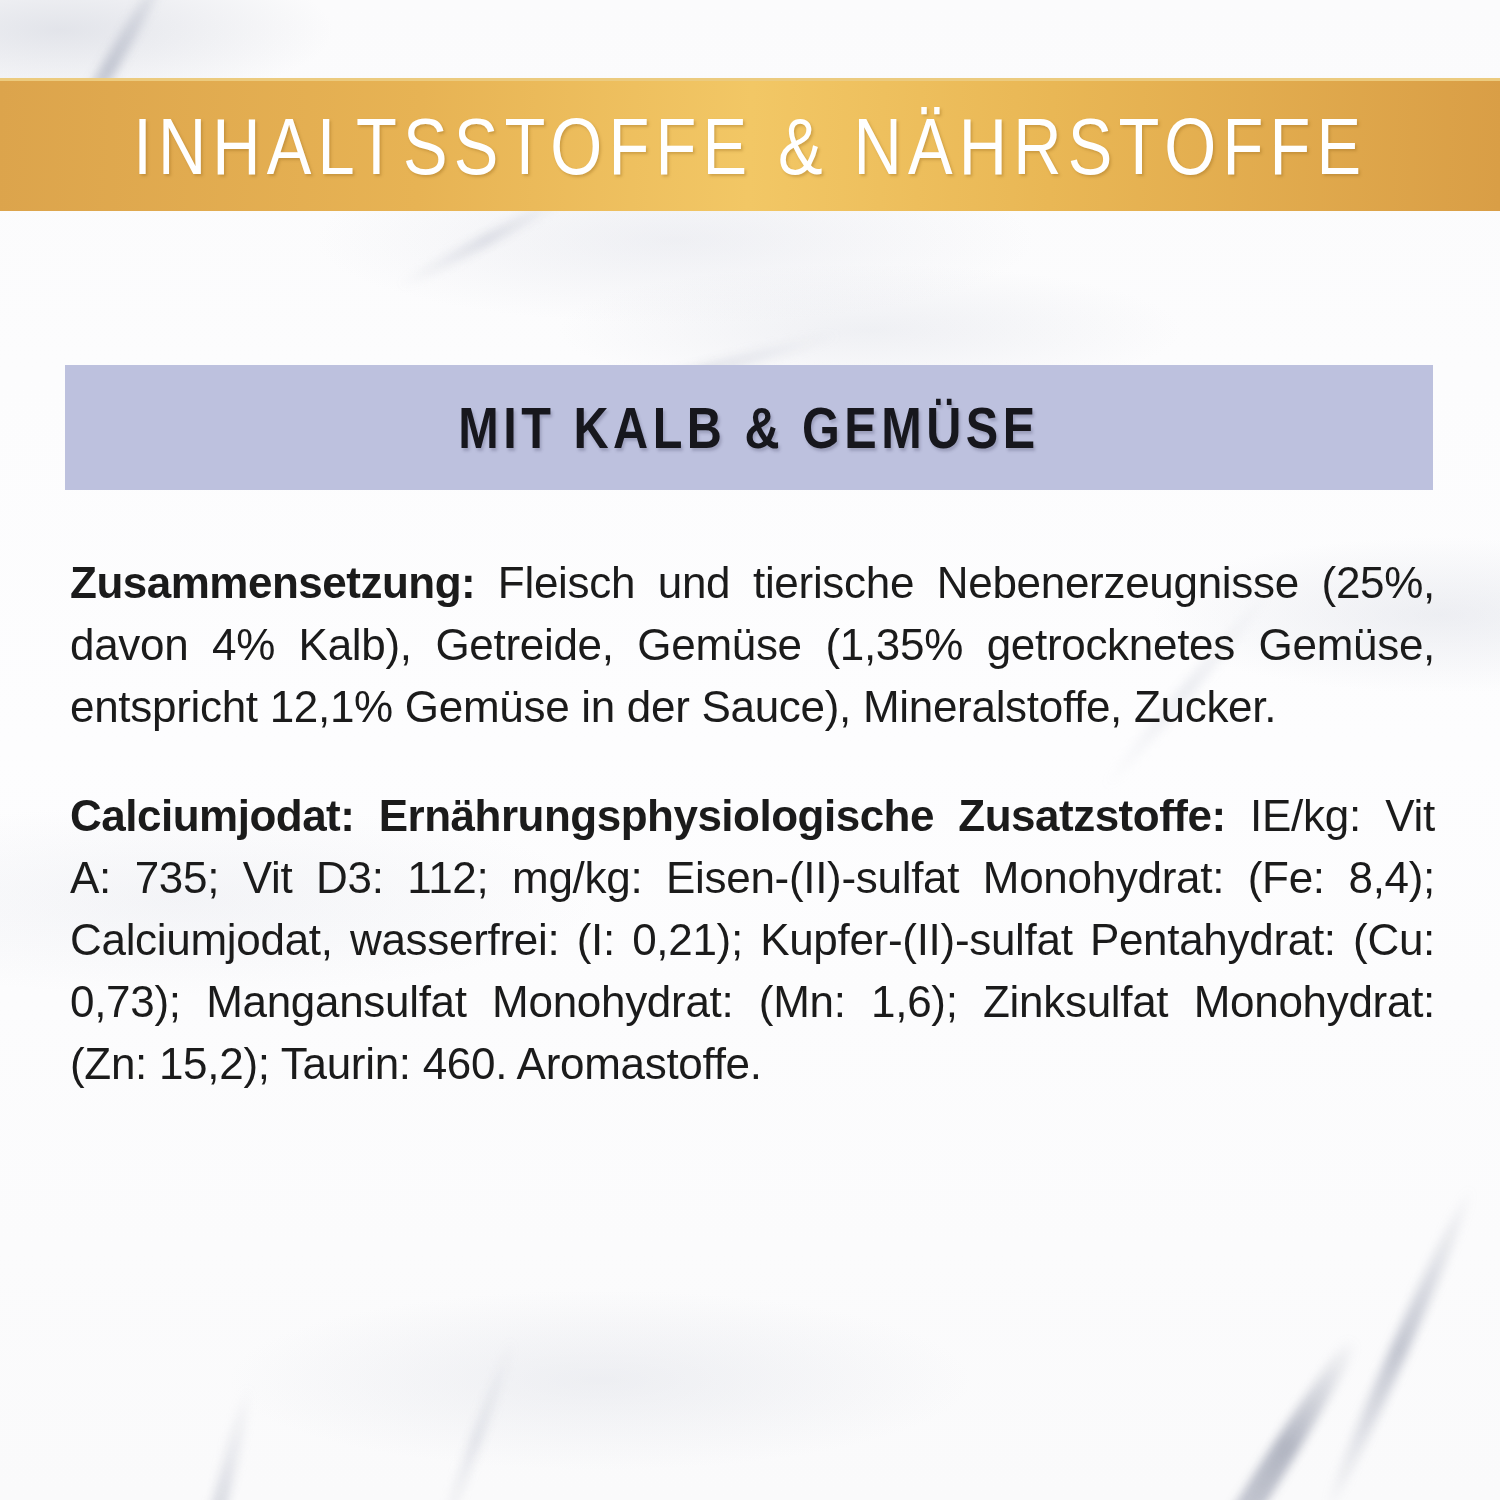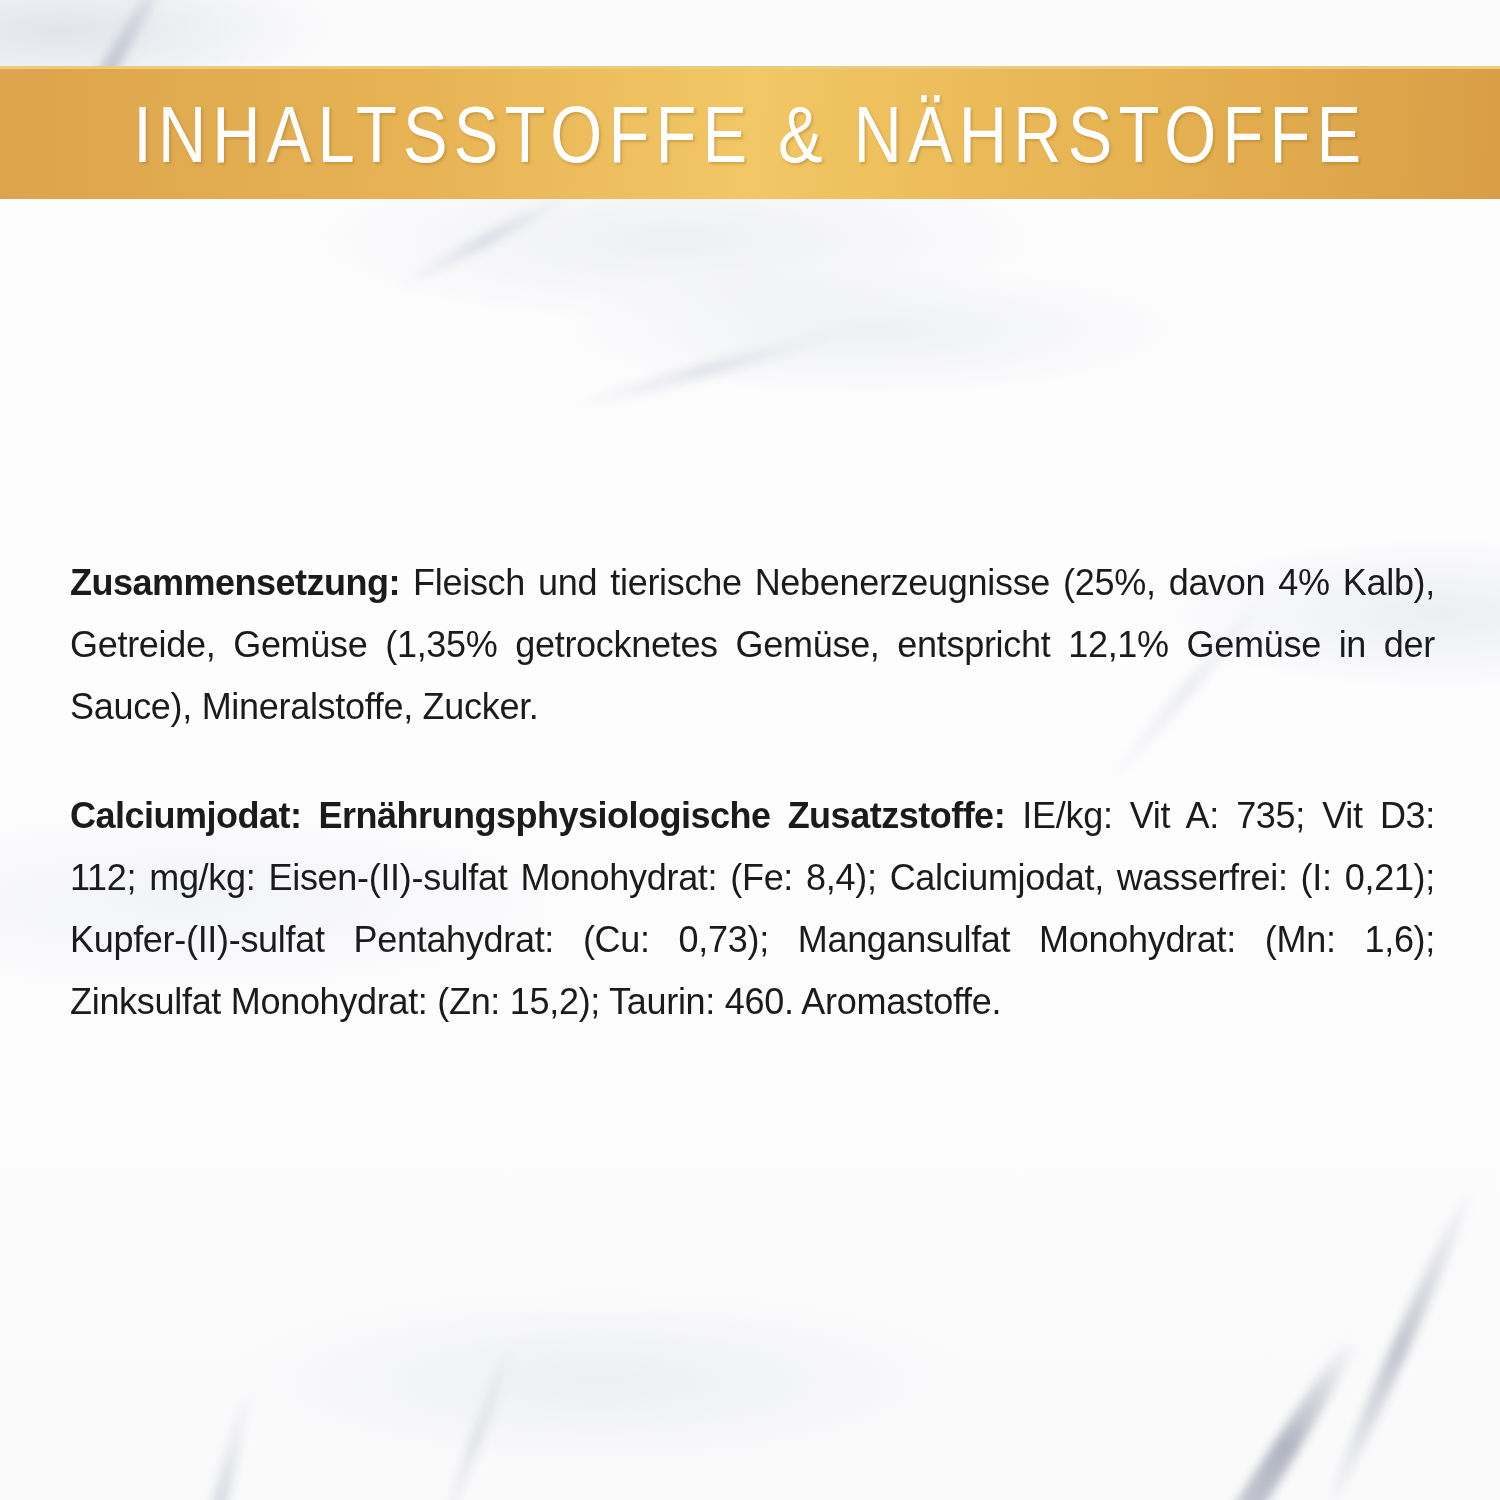--- a/index.html
+++ b/index.html
@@ -40,21 +40,21 @@
   .vein-4 { left: 1240px; top: 1290px; width: 26px; height: 420px; transform: rotate(32deg); background: linear-gradient(to bottom, transparent 5%, rgba(130,136,156,0.6), rgba(150,156,175,0.45), transparent 95%); }
   .vein-5 { left: 1390px; top: 1170px; width: 18px; height: 360px; transform: rotate(24deg); background: linear-gradient(to bottom, transparent, rgba(140,146,166,0.5), transparent); }
   .vein-6 { left: 210px; top: 1380px; width: 16px; height: 260px; transform: rotate(14deg);  background: linear-gradient(to bottom, transparent, rgba(168,173,190,0.40), transparent); }
   .vein-7 { left: 470px; top: 1330px; width: 12px; height: 220px; transform: rotate(20deg);  background: linear-gradient(to bottom, transparent, rgba(175,180,196,0.30), transparent); }
   .vein-8 { left: 1180px; top: 560px; width: 14px; height: 260px; transform: rotate(40deg);  background: linear-gradient(to bottom, transparent, rgba(185,190,204,0.25), transparent); }
 
   
   .banner-gold {
     position: absolute;
     left: 0;
-    top: 66px;
+    top: 78px;
     width: 100%;
     height: 133px;
     z-index: 1;
     background: linear-gradient(92deg,
       var(--gold-edge, #dca44c) 0%,
       #e7b354 28%,
       var(--gold-center, #f2c765) 50%,
       #e9b755 70%,
       #d99e46 100%);
     border-top: 3px solid #eccb7e;
@@ -97,21 +97,21 @@
   }
 
   
   .body-text {
     position: absolute;
     left: 70px;
     top: 552px;
     width: 1365px;
     z-index: 1;
     color: var(--body-text, #1b1b1b);
-    font-size: 36px;
+    font-size: 44px;
     line-height: 62px;
     letter-spacing: -0.3px;
     text-align: justify;
   }
   .body-text p {
     margin: 0 0 47px 0;
   }
   .body-text .lead {
     font-weight: 700;
     letter-spacing: -0.5px;
@@ -130,20 +130,23 @@
     <div class="vein vein-5"></div>
     <div class="vein vein-6"></div>
     <div class="vein vein-7"></div>
     <div class="vein vein-8"></div>
   </div>
 
   <div class="banner-gold">
     <span class="title">INHALTSSTOFFE &amp; NÄHRSTOFFE</span>
   </div>
 
+  <div class="banner-lavender">
+    <span class="title">MIT KALB &amp; GEMÜSE</span>
+  </div>
 
   <div class="body-text">
 
     <p><strong class="lead">Zusammensetzung:</strong> <span>Fleisch und tierische Nebenerzeugnisse (25%, davon 4% Kalb), Getreide, Gemüse (1,35% getrocknetes Gemüse, entspricht 12,1% Gemüse in der Sauce), Mineralstoffe, Zucker.</span></p>
 
     <p><strong class="lead">Calciumjodat: Ernährungsphysiologische Zusatzstoffe:</strong> <span>IE/kg: Vit A: 735; Vit D3: 112; mg/kg: Eisen-(II)-sulfat Monohydrat: (Fe: 8,4); Calciumjodat, wasserfrei: (I: 0,21); Kupfer-(II)-sulfat Pentahydrat: (Cu: 0,73); Mangansulfat Monohydrat: (Mn: 1,6); Zinksulfat Monohydrat: (Zn: 15,2); Taurin: 460. Aromastoffe.</span></p>
 
 
   </div>
 

